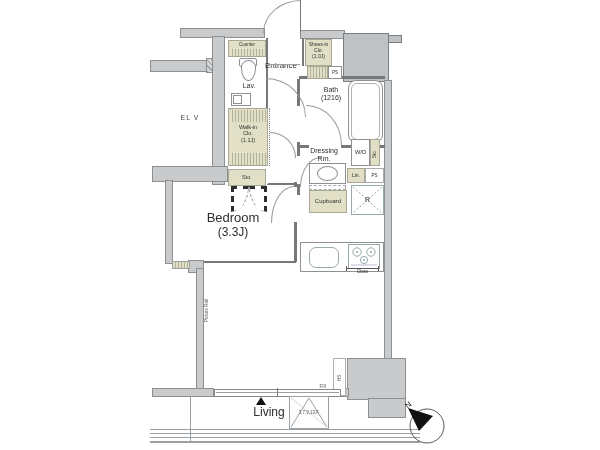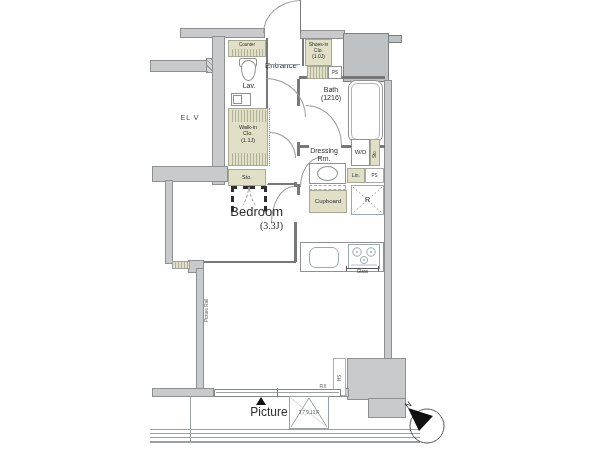--- a/index.html
+++ b/index.html
@@ -165,38 +165,38 @@
         <circle cx="22" cy="7" r="1" fill="#9aa"></circle>
         <circle cx="15" cy="15" r="1" fill="#9aa"></circle>
       <line x1="2" y1="20" x2="28" y2="20" stroke="#bbc" stroke-width="1"></line>
     </svg>
   </div>
   <div class="thin" style="left:346px;top:268px;width:33px;height:1px;background:#555;"></div>
   <div class="thin" style="left:346px;top:266px;width:1px;height:5px;background:#555;"></div>
   <div class="thin" style="left:378px;top:266px;width:1px;height:5px;background:#555;"></div>
   <div class="lbl t4" style="left:346px;top:269px;width:33px;">Glass</div>
 
-  <div class="lbl t13" style="left:183px;top:205px;width:100px;text-align:right;">
+  <div class="lbl t13" style="left:183px;top:211px;width:100px;">
     <div>Bedroom</div>
-    <div class="t11" style="font-size:10px;font-family:Liberation Serif, serif;">(3.3J)</div>
+    <div class="t11" style="font-size:12px;">(3.3J)</div>
   </div>
 
   <div class="lbl t4 vert" style="left:204px;top:288px;height:44px;color:#666;">Picture Rail</div>
 
   <div class="whitebox" style="left:333px;top:358px;width:13px;height:38px;border-color:#b0b0b0;">
     <div class="lbl t4 vert" style="left:3px;top:12px;height:14px;color:#555;">HS</div>
   </div>
 
   <div class="whitebox" style="left:214px;top:389px;width:127px;height:8px;border-color:#85878a;"></div>
   <div class="thin" style="left:216px;top:392px;width:123px;height:1px;"></div>
   <div class="pline" style="left:277px;top:388px;width:1px;height:9px;"></div>
   <div class="lbl t4" style="left:314px;top:384px;width:18px;color:#555;">FIX</div>
 
   <div class="tri abs" style="left:256px;top:397px;"></div>
-  <div class="lbl t11" style="left:235px;top:406px;width:68px;font-size:12px;">Picture</div>
+  <div class="lbl t11" style="left:235px;top:406px;width:68px;font-size:12px;">Living</div>
 
   <div class="whitebox" style="left:289px;top:396px;width:40px;height:33px;border-color:#9aa0a3;">
     <svg width="40" height="33" style="position:absolute;left:-1px;top:-1px;">
       <line x1="2" y1="31" x2="20" y2="2" stroke="#9aa0a3" stroke-width="1"></line>
       <line x1="20" y1="2" x2="38" y2="31" stroke="#9aa0a3" stroke-width="1"></line>
       <line x1="2" y1="2" x2="38" y2="31" stroke="#c3c7c9" stroke-width="0.7"></line>
     </svg>
     <div class="lbl t4" style="left:0;top:13px;width:38px;color:#555;">3,7,9,13,F</div>
   </div>
 

